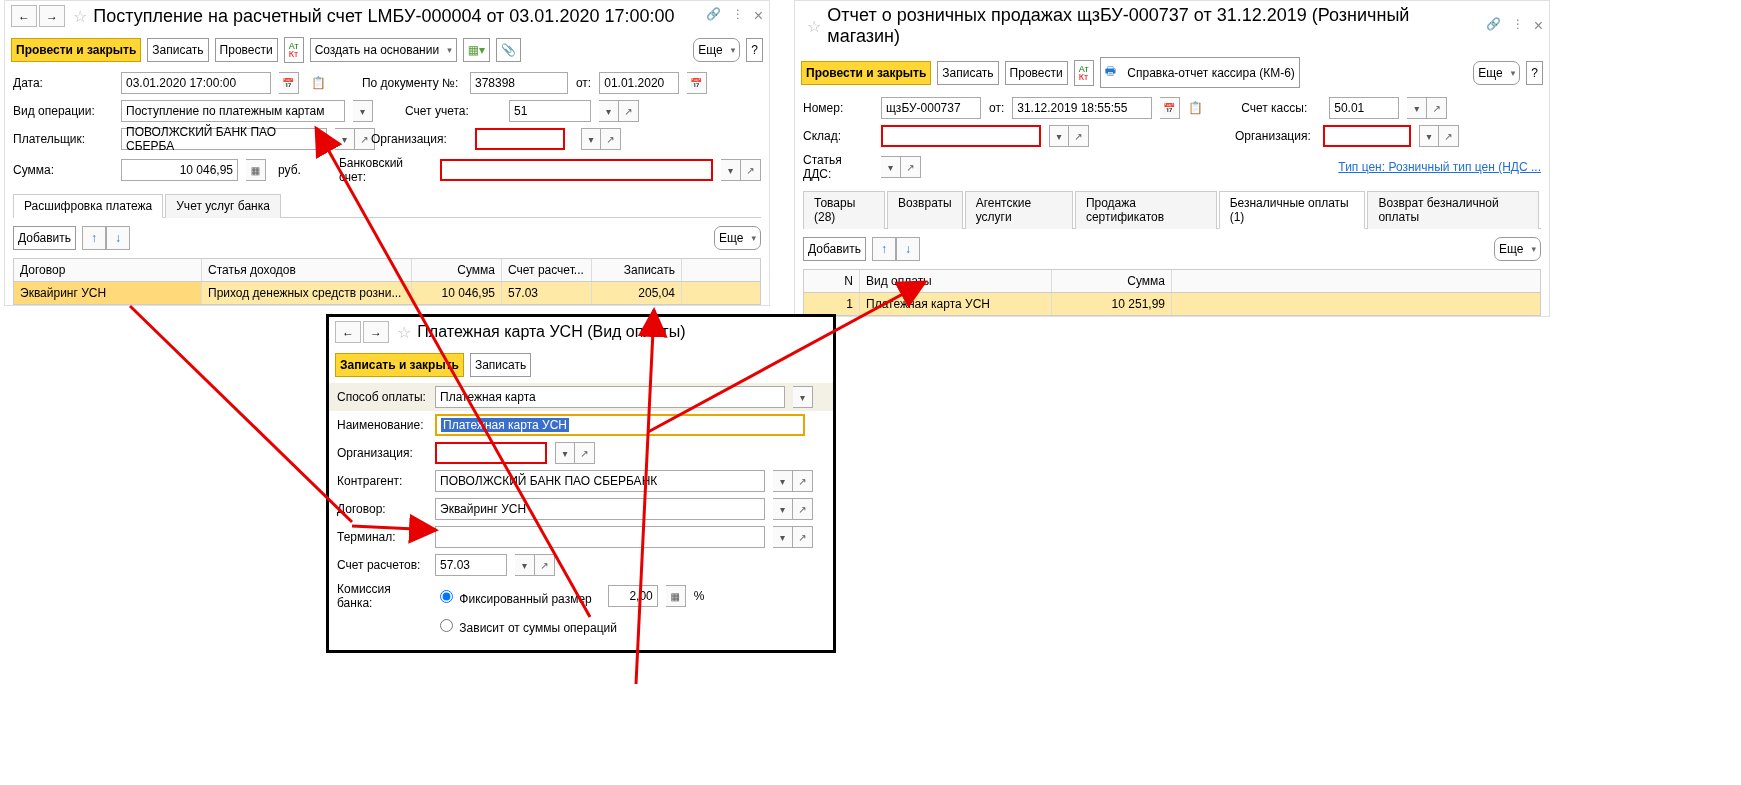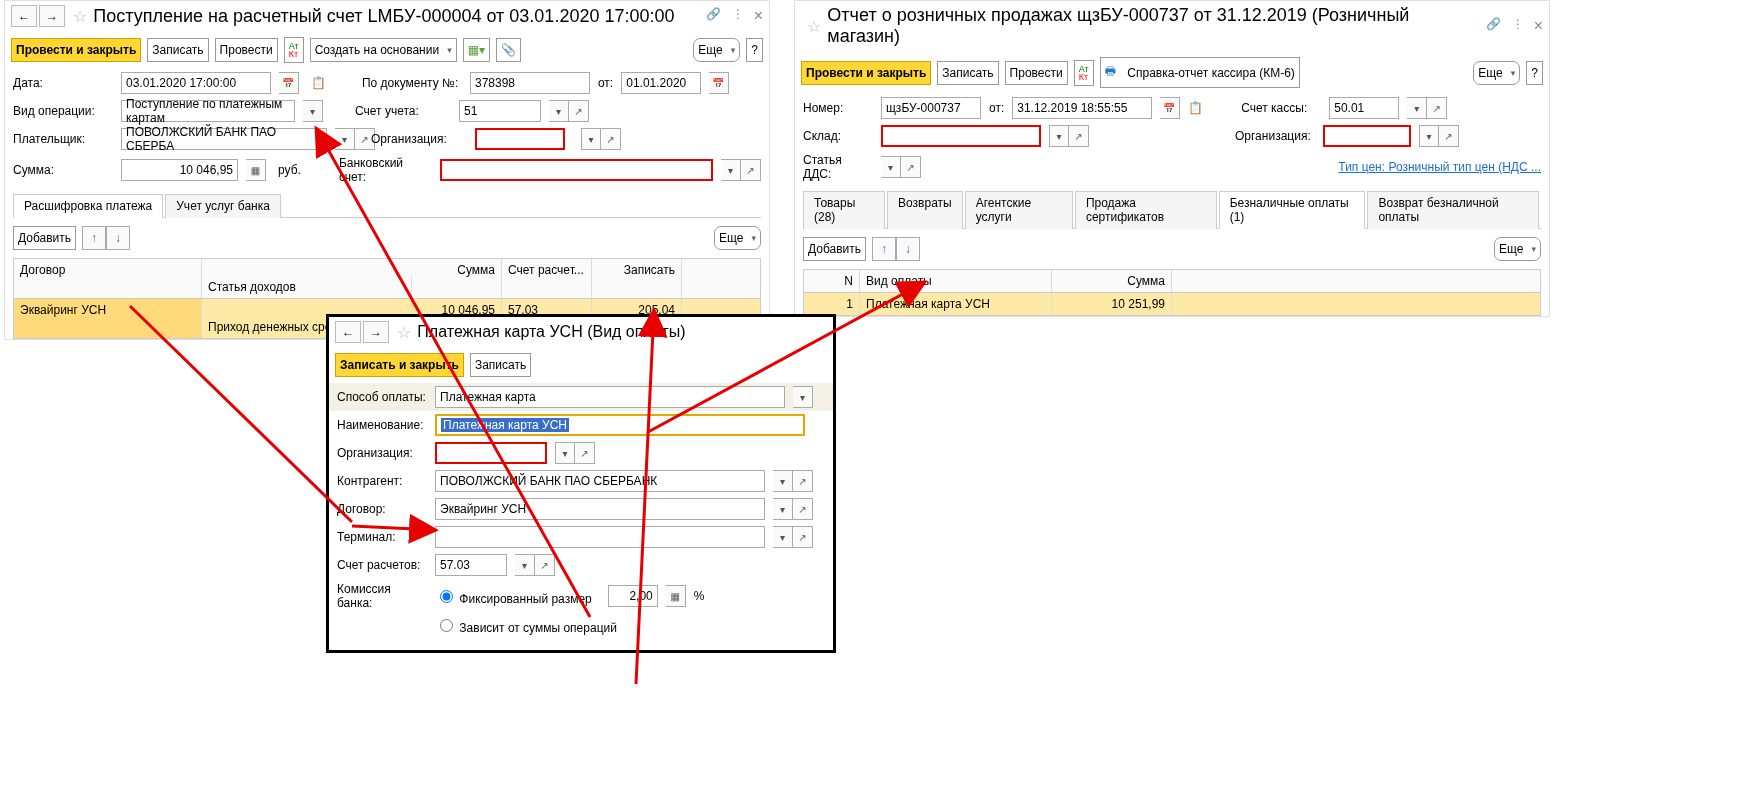--- a/index.html
+++ b/index.html
@@ -67,21 +67,21 @@
   .subbar { display: flex; align-items: center; padding: 8px; gap: 6px; }
   .arrow-btns { display: flex; }
   .arrow-btn { border: 1px solid #aaa; background: #fafafa; width: 24px; height: 24px;
     display: inline-flex; align-items: center; justify-content: center; cursor: pointer; }
   .table { margin: 0 8px; border: 1px solid #ccc; }
   .table .th, .table .td { border-right: 1px solid #ddd; padding: 4px 6px; }
   .table .thead { display: flex; background: #fafafa; border-bottom: 1px solid #ccc; }
   .table .trow { display: flex; }
   .table .trow.sel { background: #ffe9a6; }
   .col-dog { width: 188px; }
-  .col-st { width: 210px; margin-top: 17px; }
+  .col-st { width: 210px; }
   .col-sum { width: 90px; text-align: right; }
   .col-acc { width: 90px; }
   .col-kom { width: 90px; text-align: right; }
   .r-col-n { width: 56px; text-align: right; }
   .r-col-type { width: 192px; }
   .r-col-sum { width: 120px; text-align: right; }
   .link { color: #1e6fd6; text-decoration: underline; cursor: pointer; text-align: right; }
   .popup {
     position: absolute; left: 326px; top: 314px; width: 510px;
     border: 3px solid #000; background: #fff; padding-bottom: 12px;
@@ -127,31 +127,31 @@
   </div>
 
   <div class="form-row">
     <span class="label">Дата:</span>
     <span class="input" style="width:150px">03.01.2020 17:00:00</span>
     <span class="select-icons">
         <span class="small-btn cal-btn">📅</span>
       </span>
     <span style="color:#4a8; margin-left:4px">📋</span>
     <span style="margin-left:28px" class="label">По документу №:</span>
-    <span class="input" style="width:120px">378398</span>
+    <span class="input" style="width:98px">378398</span>
     <span>от:</span>
     <span class="input" style="width:80px">01.01.2020</span>
     <span class="select-icons">
         <span class="small-btn cal-btn">📅</span>
       </span>
   </div>
 
   <div class="form-row">
     <span class="label">Вид операции:</span>
-    <span class="input" style="width:174px">Поступление по платежным картам</span>
+    <span class="input" style="width:224px">Поступление по платежным картам</span>
     <span class="select-icons">
         <span class="small-btn">▾</span>
       </span>
     <span style="margin-left:24px" class="label-wide">Счет учета:</span>
     <span class="input" style="width:82px">51</span>
     <span class="select-icons">
         <span class="small-btn">▾</span>
         <span class="small-btn">↗</span>
       </span>
   </div>

